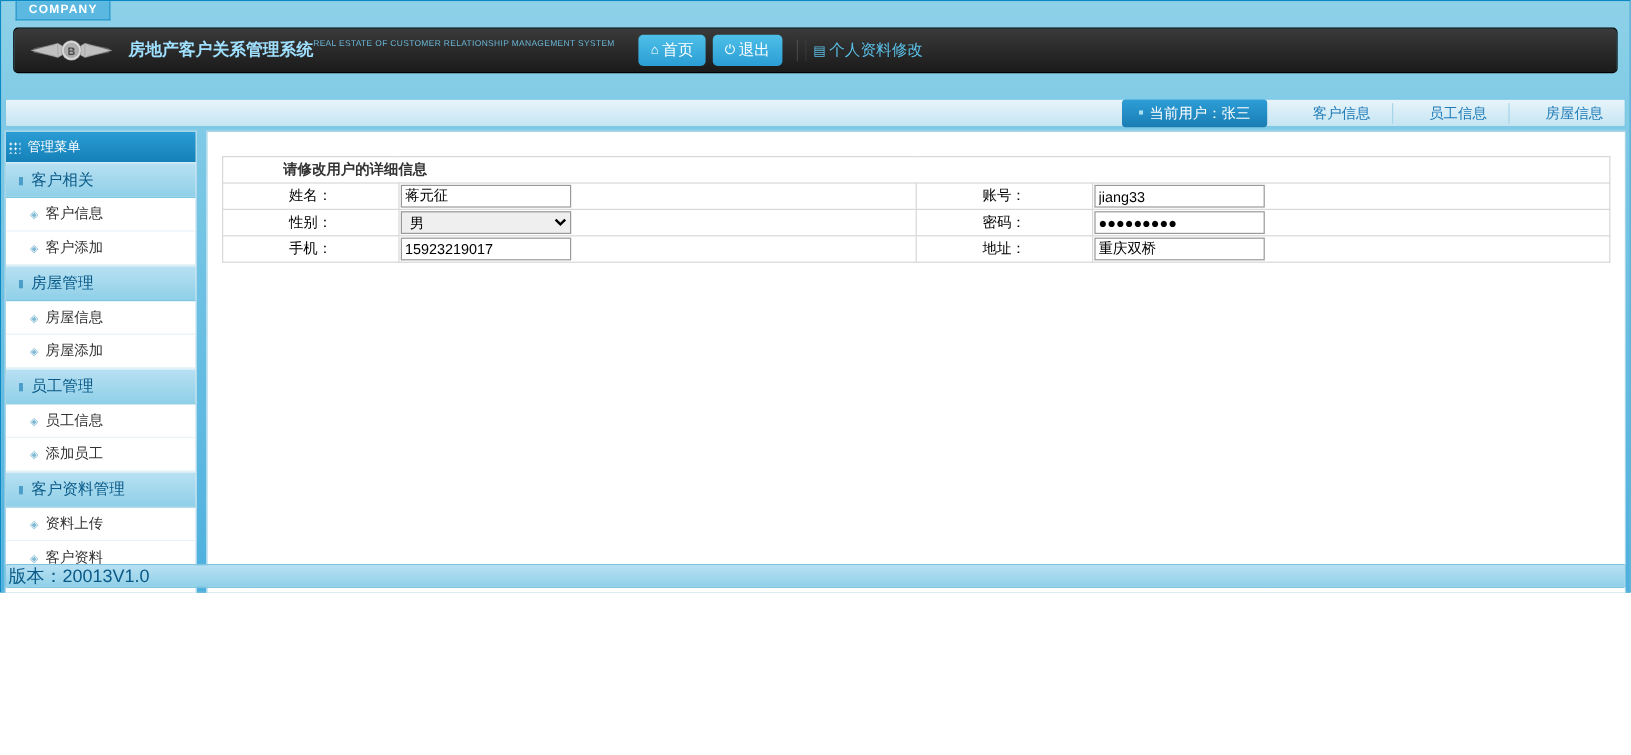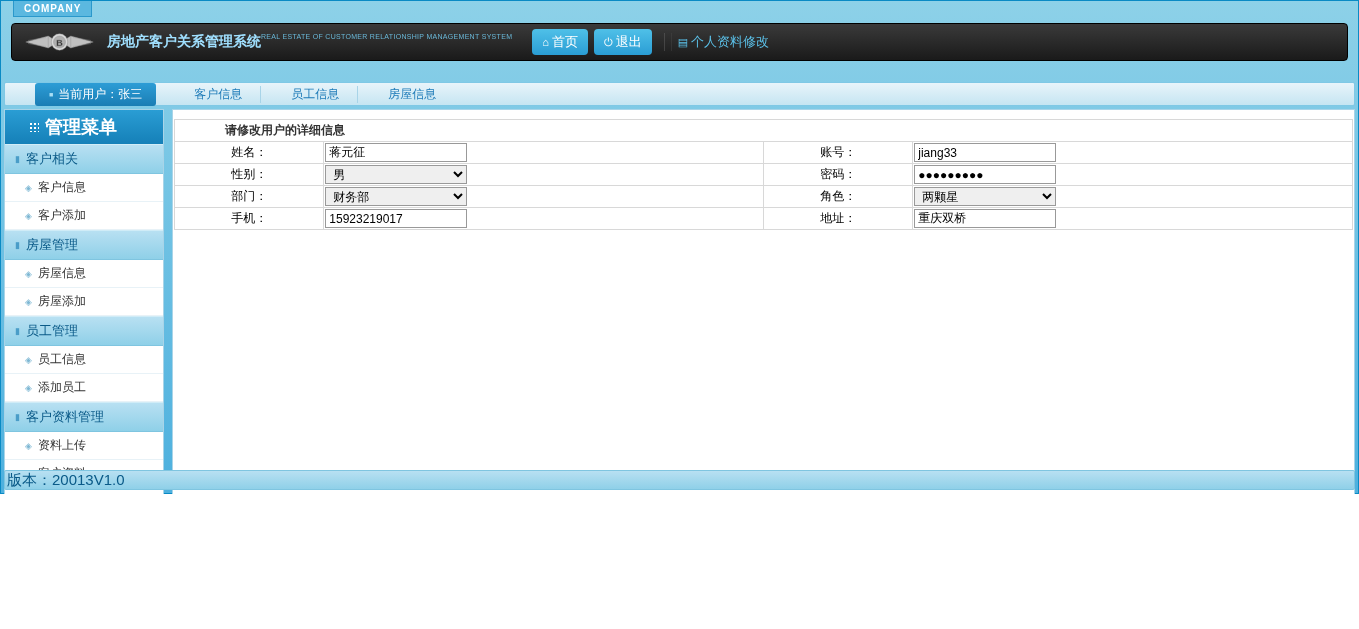--- a/index.html
+++ b/index.html
@@ -17,37 +17,37 @@
     .sys-title-sub { font-size: 7px; color: #6ab8d8; letter-spacing: 0.3px; }
     .nav-btn { display: inline-flex; align-items: center; padding: 4px 10px; background: linear-gradient(to bottom, #4fc0e8, #2a9dd4); border-radius: 4px; margin-right: 6px; cursor: pointer; font-size: 13px; color: #fff; }
     .nav-btn .icon { margin-right: 3px; font-size: 11px; }
     .nav-sep { width: 8px; height: 18px; margin: 0 6px; opacity: 0.3; border-left: 1px solid #888; border-right: 1px solid #555; }
     .nav-link { color: #5bc0e8; font-size: 13px; cursor: pointer; display: inline-flex; align-items: center; }
     .nav-link .icon { margin-right: 3px; font-size: 11px; }
     .datetime { margin-left: auto; color: #fff; font-size: 14px; }
     
     .sub-bar { height: 18px; margin: 3px 10px 0 10px; }
     
-    .menu-bar { height: 24px; background: linear-gradient(to bottom, #e8f4fa, #c5e5f2); border: 1px solid #7fc8e5; margin: 0 3px; display: flex; align-items: center; border-radius: 2px; }
+    .menu-bar { height: 24px; background: linear-gradient(to bottom, #e8f4fa, #c5e5f2); border: 1px solid #7fc8e5; margin: 0 3px; display: flex; align-items: center; border-radius: 2px; justify-content: flex-end; }
     .current-user-badge { background: linear-gradient(to bottom, #2d9dd6, #1a7db4); color: #fff; padding: 3px 14px; font-size: 12px; border-radius: 3px; display: flex; align-items: center; margin-left: 30px; }
     .current-user-badge::before { content: "■"; font-size: 7px; margin-right: 5px; color: #a8dff5; }
     .menu-item { padding: 0 18px; font-size: 12px; color: #1e7bb8; border-right: 1px solid #a8d4e8; cursor: pointer; margin-left: 12px; }
     .menu-item:first-of-type { margin-left: 20px; }
     
     .body-area { display: flex; margin: 3px 3px 0 3px; height: 503px; }
     
     .sidebar { width: 160px; background: #fff; border: 1px solid #a8d4e8; margin-right: 8px; }
-    .sidebar-header { background: linear-gradient(to bottom, #2a9dd4, #1580b8); color: #fff; padding: 5px 24px; font-size: 18px; display: flex; align-items: center; font-weight: bold; }
+    .sidebar-header { background: linear-gradient(to bottom, #2a9dd4, #1580b8); color: #fff; padding: 5px 2px; font-size: 11px; display: flex; align-items: center; }
     .sidebar-header::before { content: ""; display: inline-block; width: 10px; height: 10px; background: radial-gradient(circle, #fff 1px, transparent 1px); background-size: 4px 4px; margin-right: 6px; }
     .sidebar-group { background: linear-gradient(to bottom, #b8e0f2, #8fd0e8); padding: 5px 10px; font-size: 13px; color: #0a5a88; border-top: 1px solid #d0ecf7; border-bottom: 1px solid #7fc5e0; display: flex; align-items: center; cursor: pointer; }
     .sidebar-group::before { content: "▮"; font-size: 9px; margin-right: 6px; color: #4a9dc8; }
     .sidebar-link { padding: 5px 10px 5px 20px; font-size: 12px; color: #333; border-bottom: 1px solid #e8f2f7; display: flex; align-items: center; cursor: pointer; }
     .sidebar-link::before { content: "◈"; font-size: 9px; margin-right: 6px; color: #7fb8d4; }
     
-    .content { flex: 1; background: #fff; border: 1px solid #a8d4e8; padding: 1px; }
+    .content { flex: 1; background: #fff; border: 1px solid #a8d4e8; padding: 12px; }
     .form-table { width: 100%; border-collapse: collapse; margin-top: 8px; }
     .form-table td { border: 1px solid #d8d8d8; padding: 2px 6px; height: 22px; font-size: 12px; }
     .form-title { text-align: left; font-weight: bold; padding-left: 50px !important; color: #333; }
     .form-label { text-align: center; width: 145px; }
     .form-body { width: 427px; padding: 1px !important; }
     .form-body input, .form-body select { width: 142px; font-size: 12px; padding: 1px 3px; border: 1px solid #999; height: 19px; }
     .btn-row td { text-align: left; padding: 5px !important; }
     .btn-row button { padding: 2px 16px; font-size: 12px; background: linear-gradient(to bottom, #f8f8f8, #e0e0e0); border: 1px solid #888; border-radius: 2px; cursor: pointer; margin-left: 135px; }
     
     .footer { position: absolute; bottom: 3px; left: 3px; right: 3px; height: 20px; background: linear-gradient(to bottom, #b8e0f2, #8fd0e8); border: 1px solid #7fc5e0; display: flex; align-items: center; padding: 0 2px; font-size: 15px; color: #0a5a88; border-radius: 2px; }
@@ -138,26 +138,20 @@
           <td class="form-label">账号：</td>
           <td class="form-body"><input type="text" value="jiang33" style=""></td>
         </tr>
         <tr>
           <td class="form-label">性别：</td>
           <td class="form-body"><select><option>男</option></select></td>
           <td class="form-label">密码：</td>
           <td class="form-body"><input type="text" value="●●●●●●●●●" style=""></td>
         </tr>
         <tr>
-          <td class="form-label">部门：</td>
-          <td class="form-body"><select><option>财务部</option></select></td>
-          <td class="form-label">角色：</td>
-          <td class="form-body"><select><option>两颗星</option></select></td>
-        </tr>
-        <tr>
           <td class="form-label">手机：</td>
           <td class="form-body"><input type="text" value="15923219017" style=""></td>
           <td class="form-label">地址：</td>
           <td class="form-body"><input type="text" value="重庆双桥" style=""></td>
         </tr>
       </tbody>
         </table>
     </div>
   </div>
 

